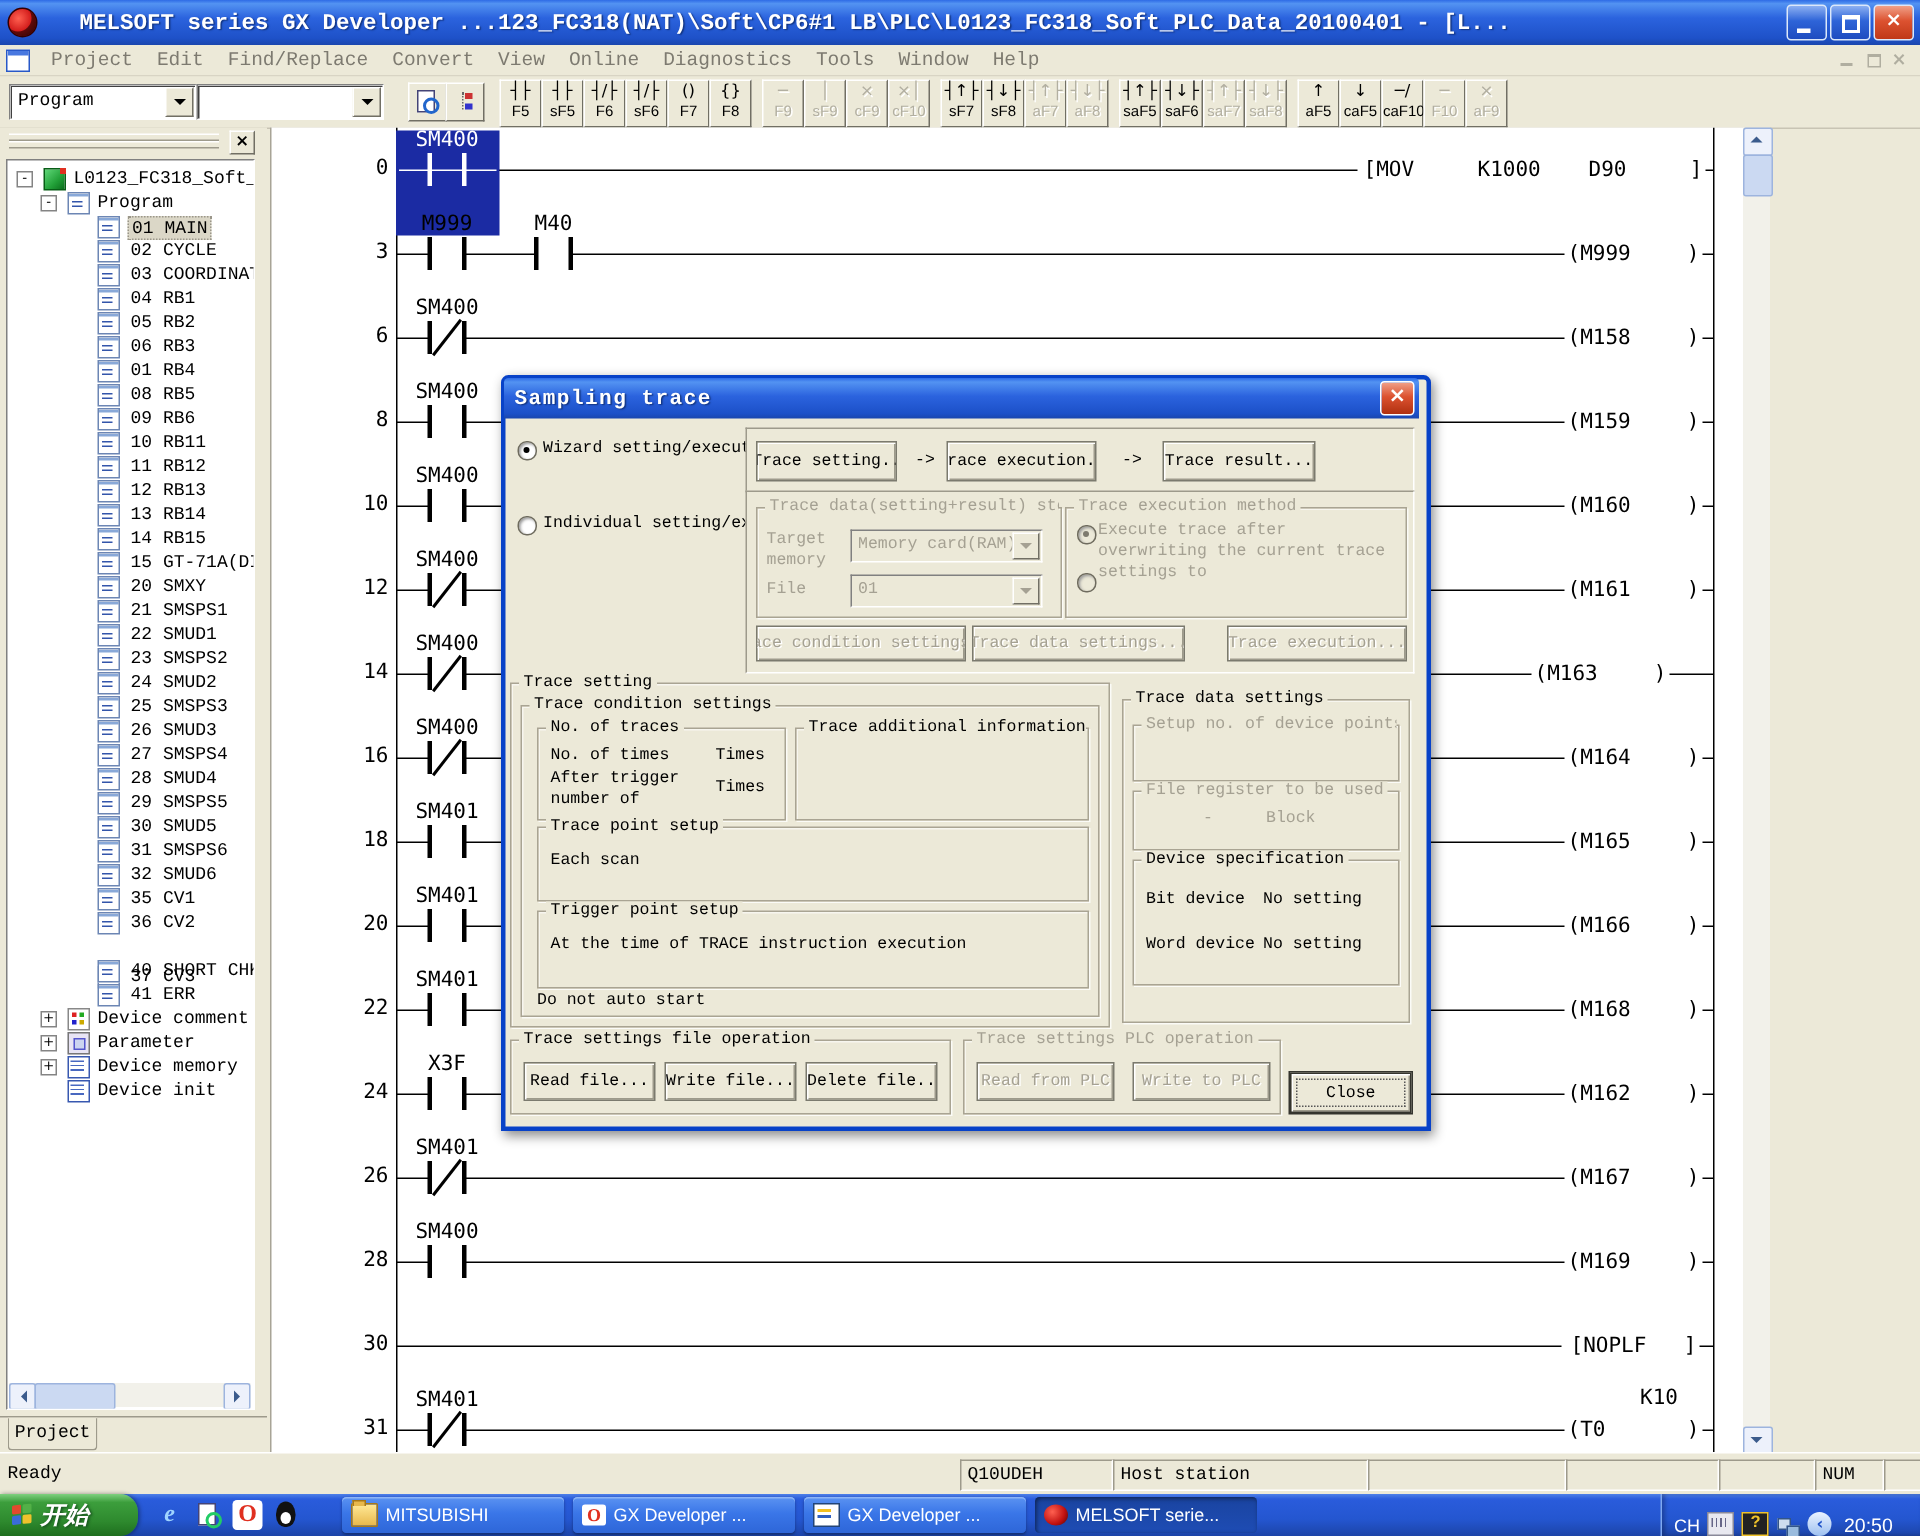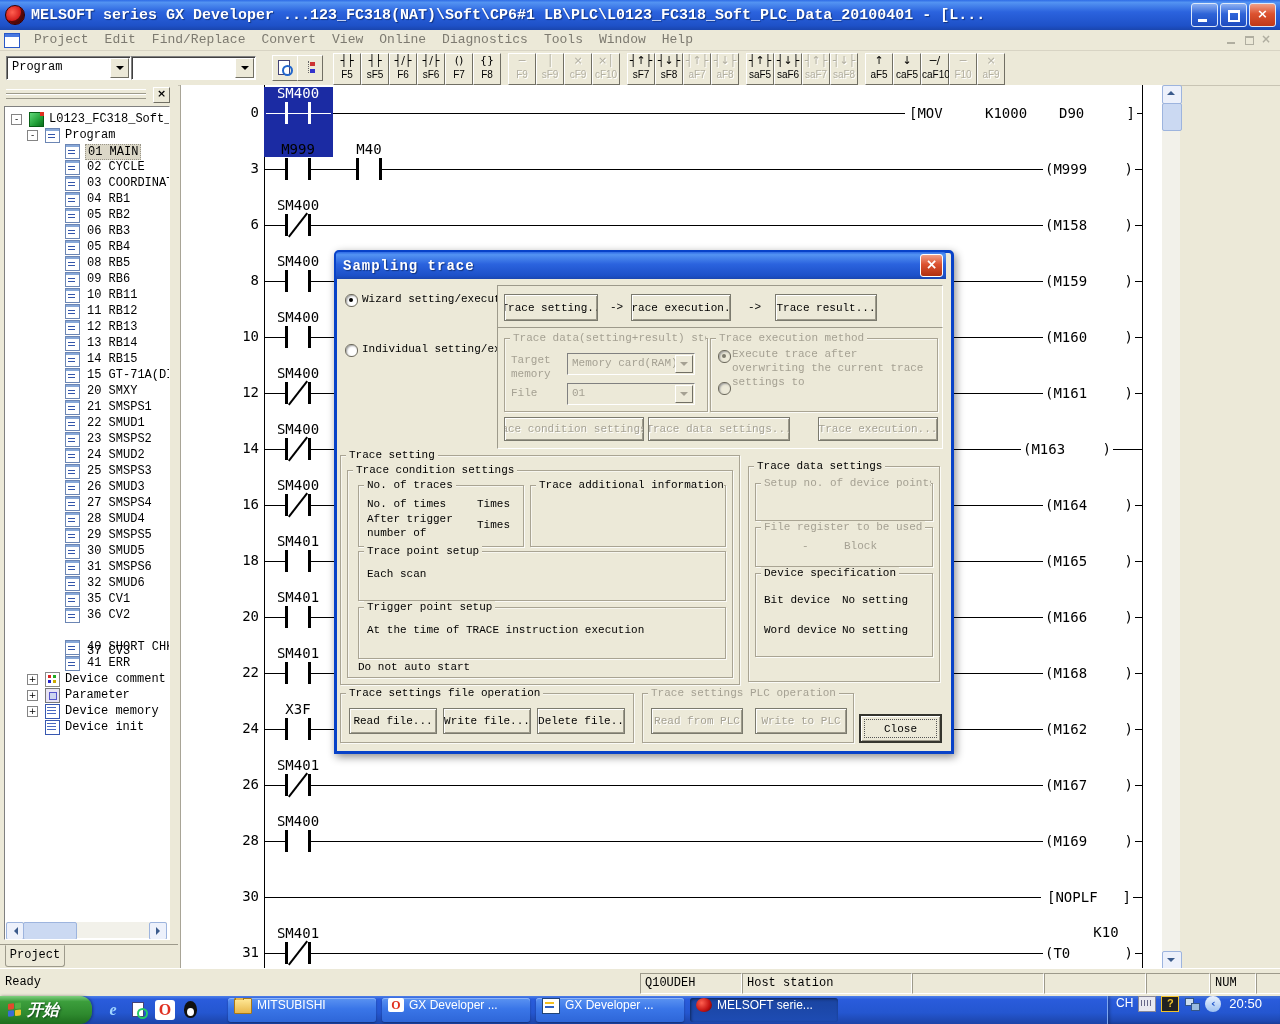--- a/index.html
+++ b/index.html
@@ -7,21 +7,21 @@
        font-family:"Liberation Mono",monospace;-webkit-font-smoothing:none;}
 
   
   #titlebar{position:absolute;left:0;top:0;width:1280px;height:30px;
     background:linear-gradient(180deg,#2E6BE6 0%,#5393F2 8%,#2B63DE 40%,#1E51C8 85%,#1A46AE 100%);
     display:flex;align-items:center;}
   #title-icon{width:18px;height:18px;margin:0 6px 0 5px;border-radius:50%;
     background:radial-gradient(circle at 35% 35%,#FF6050 0%,#D01818 55%,#500808 100%);
     box-shadow:inset -3px -3px 0 rgba(0,0,0,.55);border:1px solid #300;}
   #title-text{color:#fff;font:bold 15px "Liberation Mono",monospace;white-space:nowrap;
-    overflow:hidden;text-shadow:1px 1px 1px #12337E;flex:1;}
+    overflow:hidden;text-shadow:1px 1px 1px #12337E;flex:1;margin-left:22px;}
   .wbtn{width:25px;height:22px;margin-right:2px;border-radius:3px;border:1px solid #DCE8FA;
     background:linear-gradient(#8CB0F2,#2E64D8 45%,#1E4CC0);color:#fff;position:relative;flex:none;}
   .wbtn.close{background:linear-gradient(#F0A088,#DC5230 45%,#C03818);margin-right:4px;}
   .wbtn .glyph{position:absolute;left:0;top:0;right:0;bottom:0;color:#fff;
     font:bold 13px "DejaVu Sans",sans-serif;text-align:center;line-height:20px;}
   .wbtn.min .glyph::after{content:"";position:absolute;left:6px;bottom:4px;width:9px;height:3px;background:#fff;}
   .wbtn.restore .glyph::after{content:"";position:absolute;left:7px;top:6px;width:8px;height:7px;
     border:2px solid #fff;border-top-width:3px;}
 
   
@@ -182,32 +182,32 @@
   .ql.ie-icon{color:#9FD4FF;font:bold italic 16px "Liberation Serif",serif;line-height:20px;}
   .ql.search-icon::before{content:"";position:absolute;left:3px;top:2px;width:10px;height:13px;background:#fff;border:1px solid #447;}
   .ql.search-icon::after{content:"";position:absolute;left:8px;top:8px;width:7px;height:7px;border:2px solid #2C6;border-radius:50%;}
   .ql.opera-icon{color:#E03020;font:bold 16px "Liberation Serif",serif;line-height:20px;background:#fff;border-radius:3px;}
   .ql.qq-icon::before{content:"";position:absolute;left:3px;top:1px;width:13px;height:17px;background:#111;border-radius:50% 50% 45% 45%;}
   .ql.qq-icon::after{content:"";position:absolute;left:6px;top:8px;width:7px;height:8px;background:#fff;border-radius:50%;}
   #tasks{position:absolute;left:228px;top:2px;display:flex;}
   .task{width:148px;height:24px;margin-right:6px;border-radius:3px;
     background:linear-gradient(180deg,#5B93F2 0%,#3A76E8 45%,#2E66D8 100%);
     box-shadow:inset 0 1px 0 #8DB4F6,0 1px 2px rgba(0,0,0,.35);
-    display:flex;align-items:flex-start;color:#fff;font:12px "Liberation Sans",sans-serif;white-space:nowrap;overflow:hidden;}
+    display:flex;align-items:center;color:#fff;font:12px "Liberation Sans",sans-serif;white-space:nowrap;overflow:hidden;}
   .task.active{background:linear-gradient(180deg,#1A44A0 0%,#1E4CB4 100%);box-shadow:inset 1px 1px 3px rgba(0,0,0,.5);}
   .ticn{width:16px;height:14px;margin:0 5px 0 6px;position:relative;flex:none;}
   .ticn.folder-icon{background:linear-gradient(#FFE896,#E8B84C);border:1px solid #A87818;border-radius:1px;}
   .ticn.folder-icon::before{content:"";position:absolute;left:0;top:-3px;width:7px;height:3px;background:#E8B84C;border:1px solid #A87818;border-bottom:none;}
   .ticn.opera-icon{background:#fff;border-radius:2px;color:#E03020;font:bold 12px "Liberation Serif",serif;text-align:center;line-height:14px;}
   .ticn.gx-icon{background:#fff;border:1px solid #247;}
   .ticn.gx-icon::after{content:"";position:absolute;left:2px;top:3px;width:9px;height:2px;background:#F4C020;box-shadow:0 4px 0 #3060C0;}
   .ticn.melsoft-icon{border-radius:50%;background:radial-gradient(circle at 35% 35%,#FF6050,#C01010 60%,#400606);}
   .tray{position:absolute;right:0;top:0;width:172px;height:28px;
     background:linear-gradient(180deg,#4E80E8 0%,#2A5CDC 12%,#2456D0 60%,#1C44A8 100%);
-    border-left:1px solid #7FA8F0;box-shadow:inset 2px 0 3px rgba(0,0,0,.25);display:flex;align-items:flex-start;}
+    border-left:1px solid #7FA8F0;box-shadow:inset 2px 0 3px rgba(0,0,0,.25);display:flex;align-items:flex-end;}
   #tray-lang{color:#fff;font:12px "Liberation Sans",sans-serif;margin-left:8px;}
   .tricn{position:relative;width:16px;height:14px;margin-left:5px;flex:none;}
   .tricn.keyboard-icon{background:#E8E8F0;border:1px solid #889;}
   .tricn.keyboard-icon::after{content:"";position:absolute;left:2px;top:3px;width:10px;height:6px;
     background:repeating-linear-gradient(90deg,#668 0 1px,transparent 1px 3px);}
   .tricn.help-icon{background:#222;border:1px solid #EFC22C;color:#EFC22C;
     font:bold 11px "Liberation Sans",sans-serif;text-align:center;line-height:13px;}
   .tricn.network-icon{background:transparent;}
   .tricn.network-icon::before{content:"";position:absolute;left:1px;top:2px;width:7px;height:6px;background:#CDE;border:1px solid #358;}
   .tricn.network-icon::after{content:"";position:absolute;left:7px;top:7px;width:7px;height:6px;background:#9BD;border:1px solid #358;}
@@ -405,21 +405,21 @@
         <div class="trow" style="top: 100px;">
           <div class="ticon leaf" style="left: 60px;"></div>
           <div class="tlabel" style="left: 80px;">05 RB2</div>
         </div>
         <div class="trow" style="top: 116px;">
           <div class="ticon leaf" style="left: 60px;"></div>
           <div class="tlabel" style="left: 80px;">06 RB3</div>
         </div>
         <div class="trow" style="top: 132px;">
           <div class="ticon leaf" style="left: 60px;"></div>
-          <div class="tlabel" style="left: 80px;">05 RB4</div>
+          <div class="tlabel" style="left: 80px;">01 RB4</div>
         </div>
         <div class="trow" style="top: 148px;">
           <div class="ticon leaf" style="left: 60px;"></div>
           <div class="tlabel" style="left: 80px;">08 RB5</div>
         </div>
         <div class="trow" style="top: 164px;">
           <div class="ticon leaf" style="left: 60px;"></div>
           <div class="tlabel" style="left: 80px;">09 RB6</div>
         </div>
         <div class="trow" style="top: 180px;">

